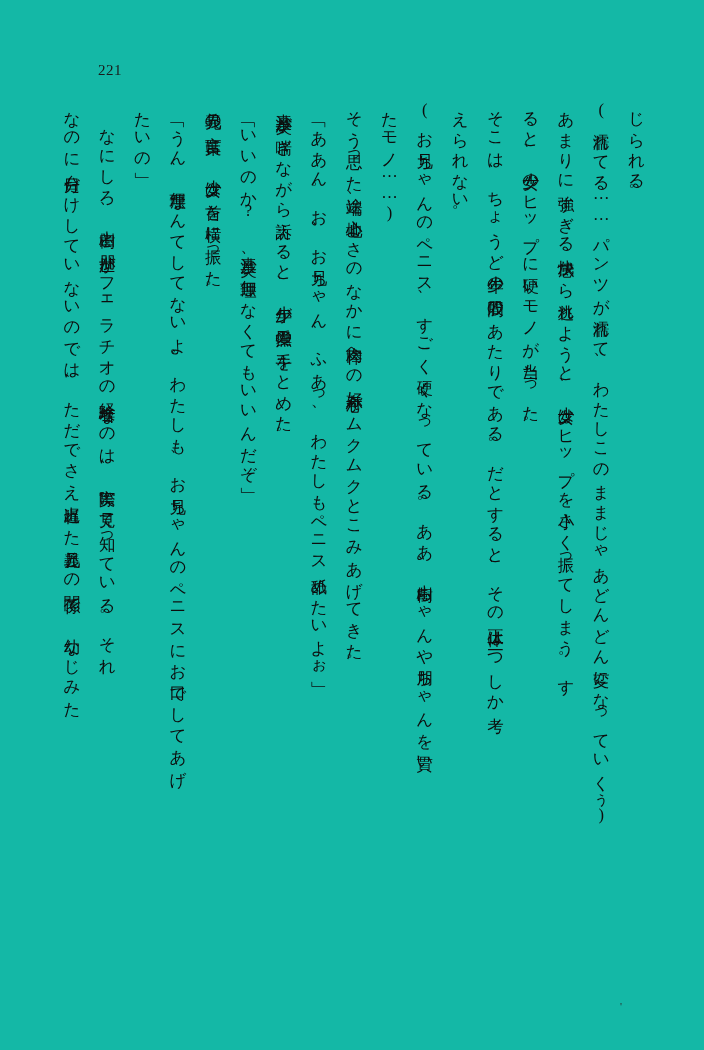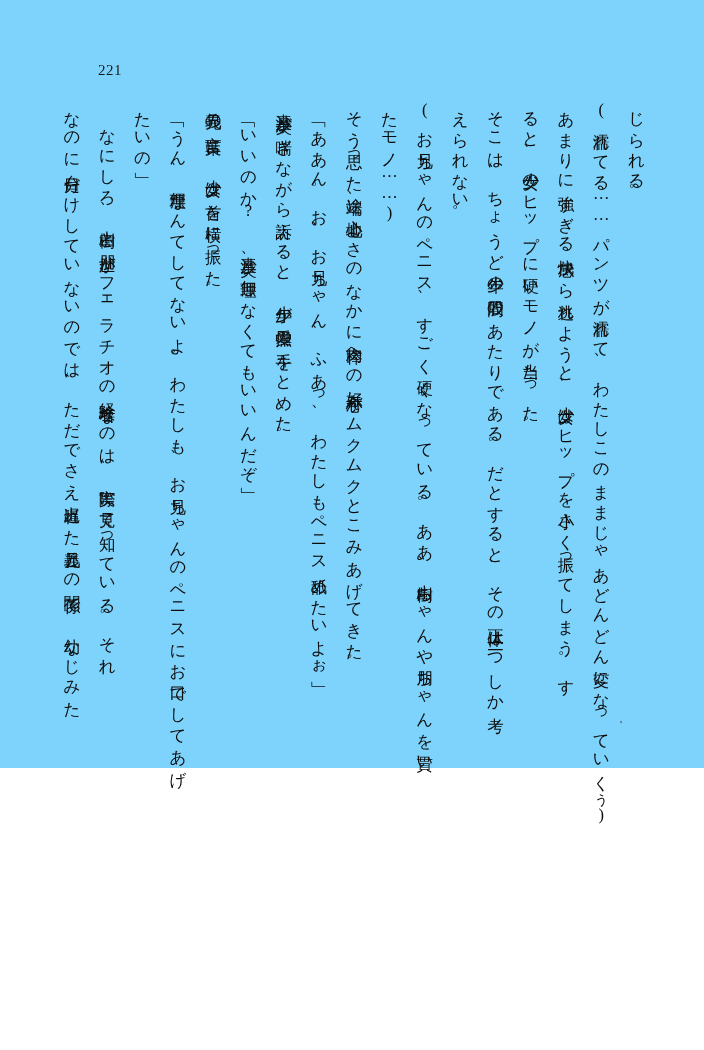--- a/index.html
+++ b/index.html
@@ -14,22 +14,22 @@
     color: #000000;
     position: relative;
     overflow: hidden;
   }
 
   #page {
     position: absolute;
     top: 0;
     left: 0;
     width: 704px;
-    height: 768px;
-    background: #7dd3fc;
+    height: 1050px;
+    background: #14b8a6;
   }
 
   #page-number {
     position: absolute;
     top: 62px;
     left: 98px;
     font-size: 15px;
     letter-spacing: 0.5px;
     color: #1a1a1a;
     font-family: "Liberation Serif", "DejaVu Serif", serif;

